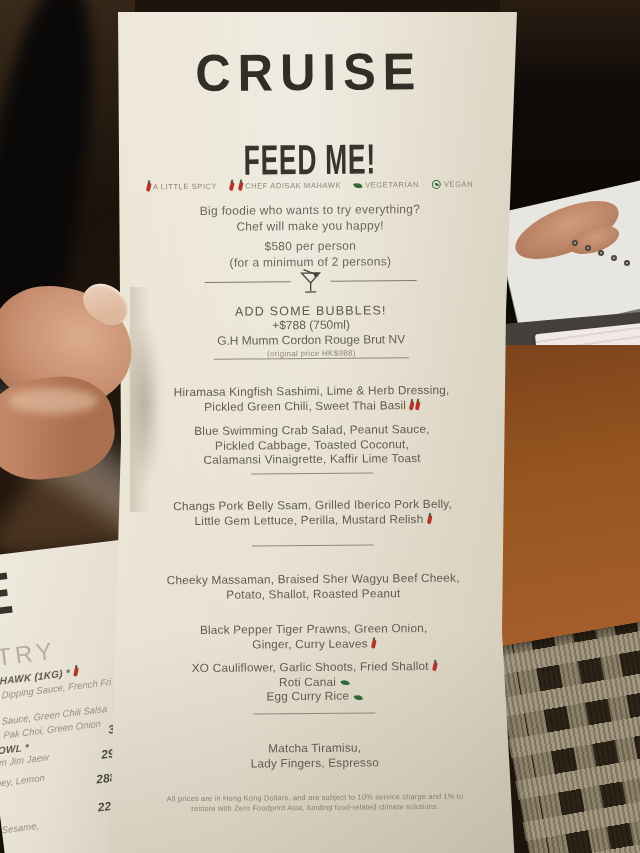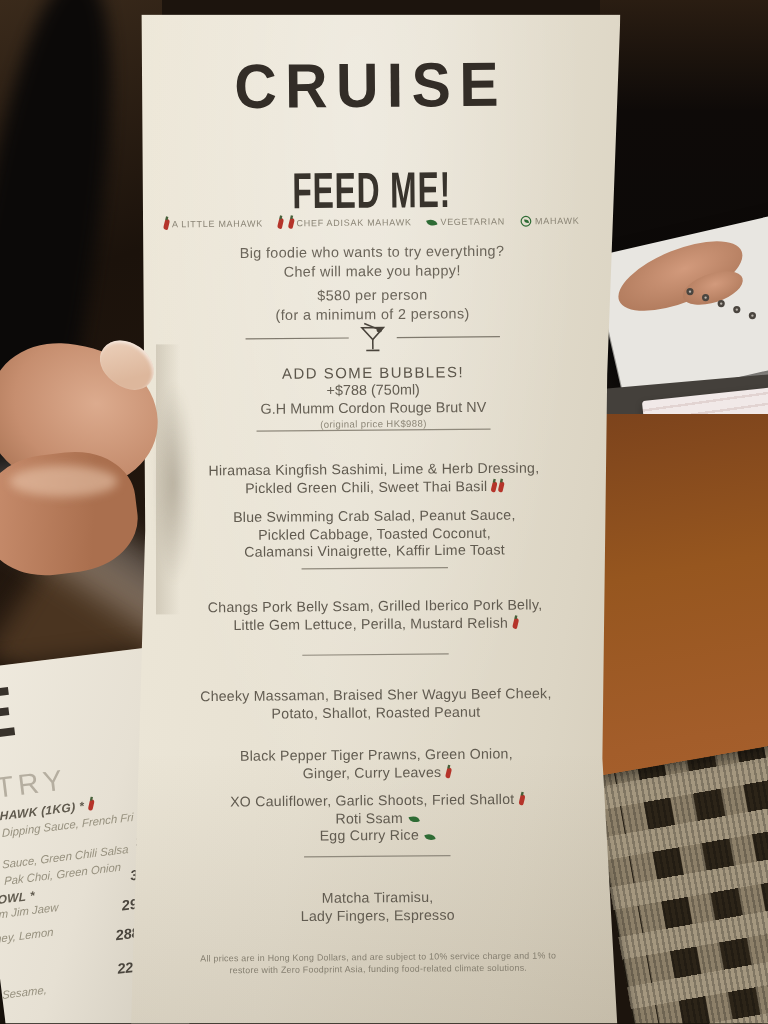--- a/index.html
+++ b/index.html
@@ -186,34 +186,34 @@
         <span class="brand" style="display:inline-block;">CRUISE</span>
       </div>
 
       <div class="blk" style="top:126px;">
         <span class="feedme">FEED ME!</span>
       </div>
 
       <div class="blk legend" style="top:169px;">
         <span class="li">
             <span class="chili" style="margin-left:0;"></span>
-            <span>A LITTLE MAHAWK</span>
+            <span>A LITTLE SPICY</span>
           </span>
         <span class="li">
             <span class="chili" style="margin-left:0;"></span>
             <span class="chili"></span>
             <span>CHEF ADISAK MAHAWK</span>
           </span>
         <span class="li">
             <span class="leaf" style="margin-left:0;"></span>
             <span>VEGETARIAN</span>
           </span>
         <span class="li">
             <span class="vegan-ic"></span>
-            <span>MAHAWK</span>
+            <span>VEGAN</span>
           </span>
       </div>
 
       <div class="blk intro" style="top:190px;">
         <div>Big foodie who wants to try everything?</div>
         <div>Chef will make you happy!</div>
       </div>
 
       <div class="blk pricing" style="top:226px;">
         <div>$580 per person</div>
@@ -268,21 +268,21 @@
         <div>Potato, Shallot, Roasted Peanut</div>
       </div>
 
       <div class="blk course" style="top:610px;">
         <div>Black Pepper Tiger Prawns, Green Onion,</div>
         <div><span>Ginger, Curry Leaves</span><span class="chili"></span></div>
       </div>
 
       <div class="blk course" style="top:648px;">
         <div><span>XO Cauliflower, Garlic Shoots, Fried Shallot</span><span class="chili"></span></div>
-        <div><span>Roti Ssam</span><span class="leaf"></span></div>
+        <div><span>Roti Canai</span><span class="leaf"></span></div>
         <div><span>Egg Curry Rice</span><span class="leaf"></span></div>
       </div>
 
       <div class="divider" style="top:701px;width:122px;"></div>
 
       <div class="blk course" style="top:729px;">
         <div>Matcha Tiramisu,</div>
         <div>Lady Fingers, Espresso</div>
       </div>
 

